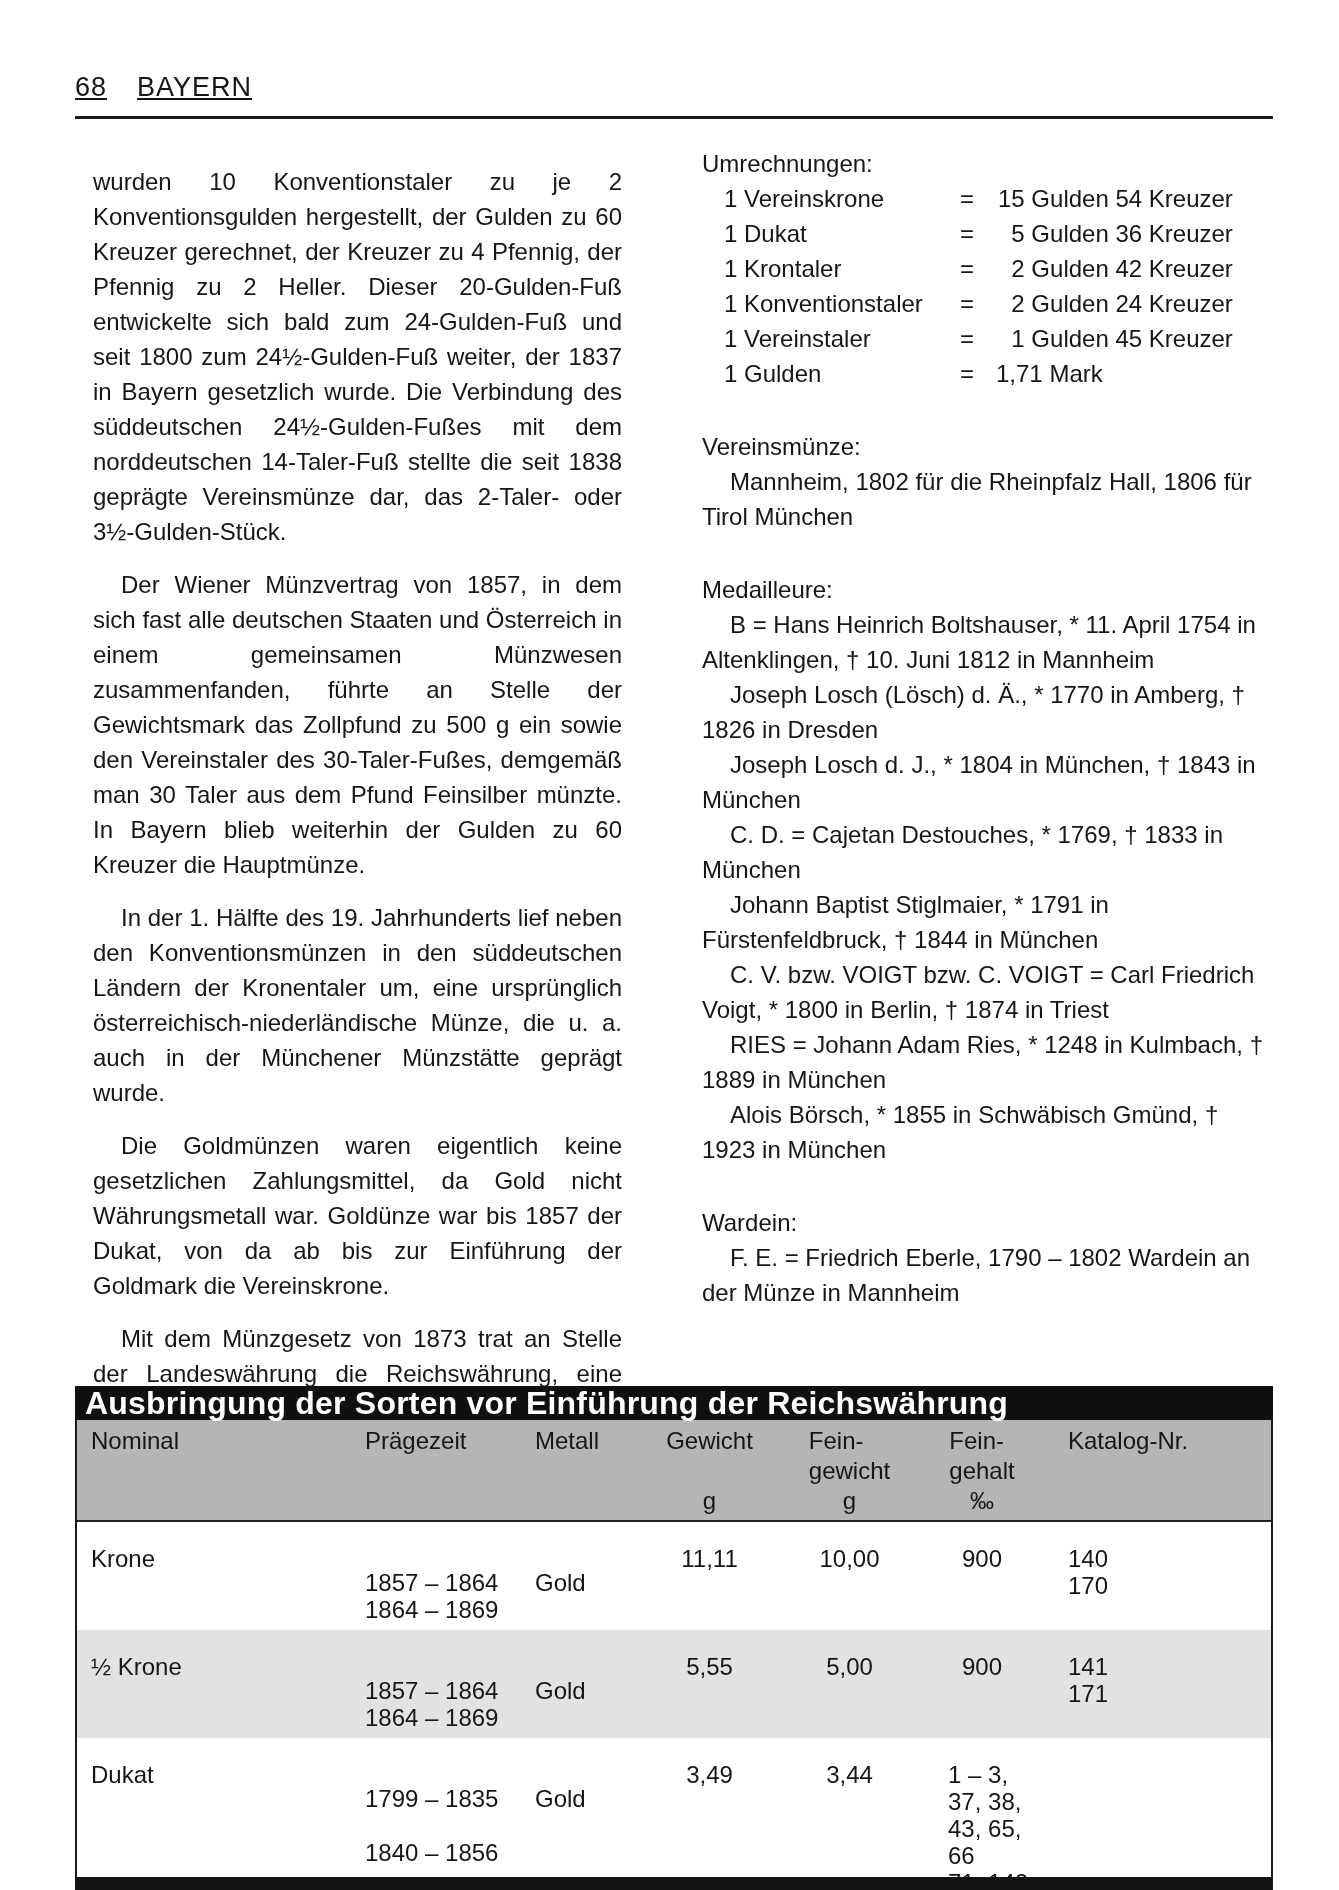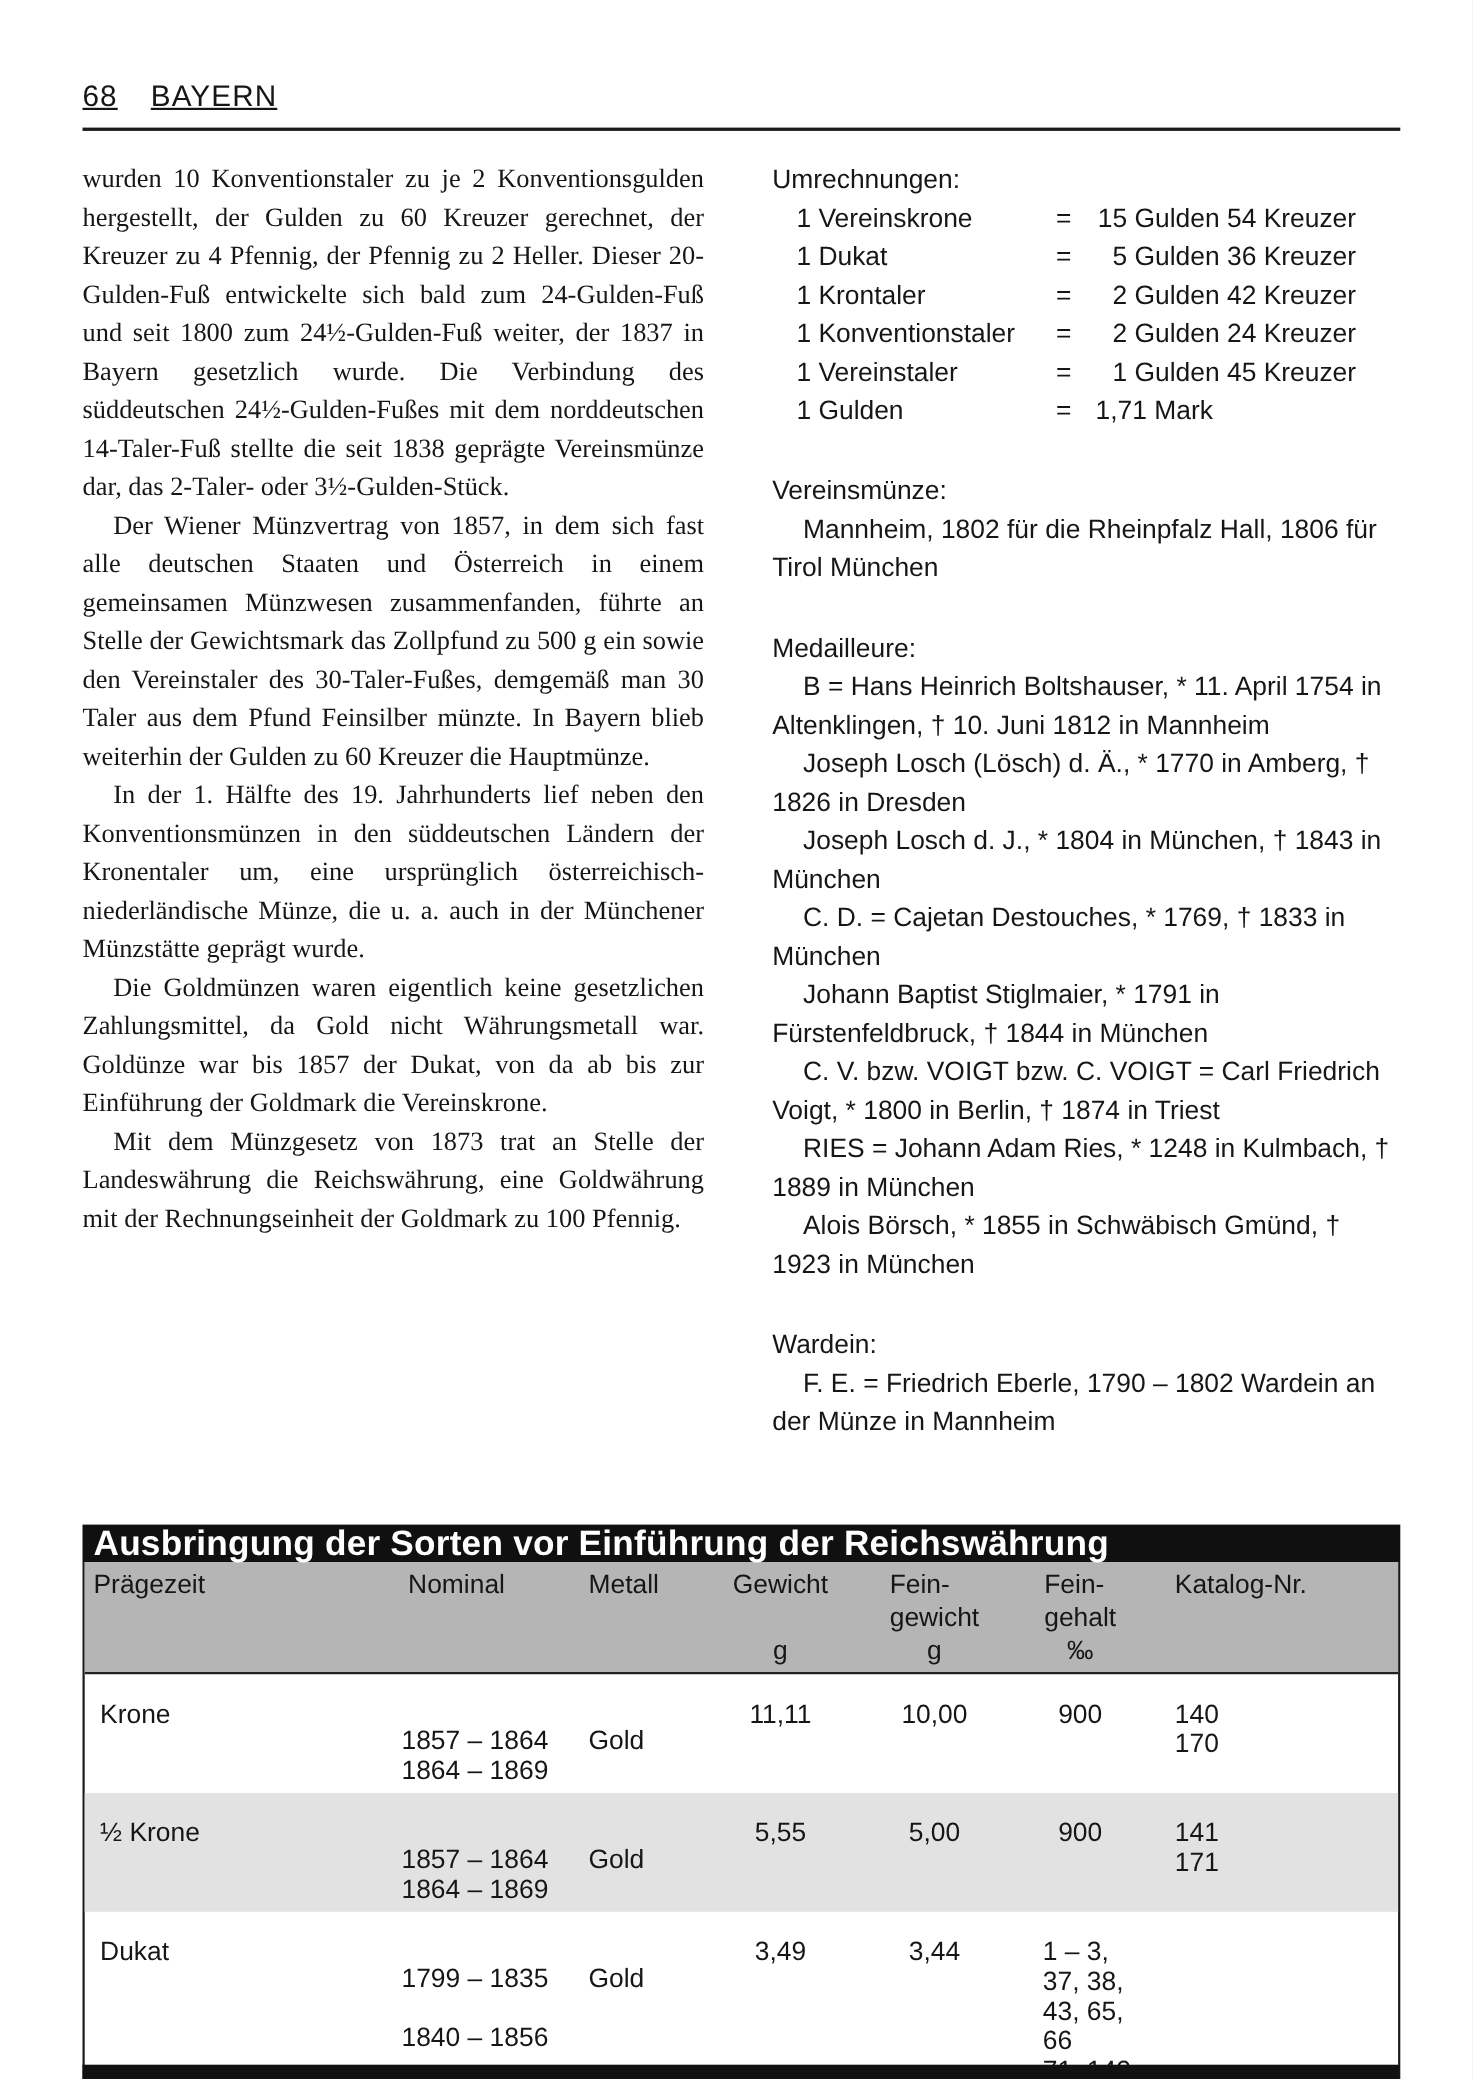--- a/index.html
+++ b/index.html
@@ -14,21 +14,21 @@
   
   .pagehead{position:absolute;top:72px;left:75px;width:1198px;}
   .pagehead .line1{font-size:27px;letter-spacing:1px;text-decoration:underline;}
   .pagehead .num{margin-right:30px;}
   .pagehead .rule{margin-top:13px;height:3px;background:#1a1a1a;}
   
   .columns{position:absolute;top:146px;left:75px;width:1198px;display:flex;}
   .col{font-size:24px;line-height:35px;}
   .col.left{width:565px;margin-right:62px;}
   .col.right{width:571px;}
-  .para{margin:0;text-align:justify;font-family:Liberation Serif, serif;}
+  .para{margin:18px;text-align:justify;}
   .para.indent{text-indent:28px;}
   .sect-head{margin:0;font-size:24px;font-weight:normal;}
   .sect{margin-top:38px;}
   .entry{margin:0;text-indent:28px;}
   
   .convlist{margin-top:0;}
   .convrow{display:flex;}
   .convrow .item{flex:0 0 258px;padding-left:22px;box-sizing:border-box;}
   .convrow .eq{flex:0 0 36px;}
   .convrow .num{display:inline-block;min-width:2.15ch;text-align:right;}
@@ -142,26 +142,26 @@
       </div>
 
     </div>
   </div>
 
   <div class="ausb">
     <div class="ttitle">Ausbringung der Sorten vor Einführung der Reichswährung</div>
     <div class="tbody-frame">
 
       <div class="thead tgrid">
+        <div class="hc c-nominal">
+          <div class="hlbl"><span class="lblwrap"><div>Nominal</div><div></div></span></div>
+          <div class="hunit"></div>
+        </div>
         <div class="hc c-praege">
           <div class="hlbl"><span class="lblwrap"><div>Prägezeit</div><div></div></span></div>
-          <div class="hunit"></div>
-        </div>
-        <div class="hc c-nominal">
-          <div class="hlbl"><span class="lblwrap"><div>Nominal</div><div></div></span></div>
           <div class="hunit"></div>
         </div>
         <div class="hc c-metall">
           <div class="hlbl"><span class="lblwrap"><div>Metall</div><div></div></span></div>
           <div class="hunit"></div>
         </div>
         <div class="hc c-gewicht">
           <div class="hlbl"><span class="lblwrap"><div>Gewicht</div><div></div></span></div>
           <div class="hunit">g</div>
         </div>

